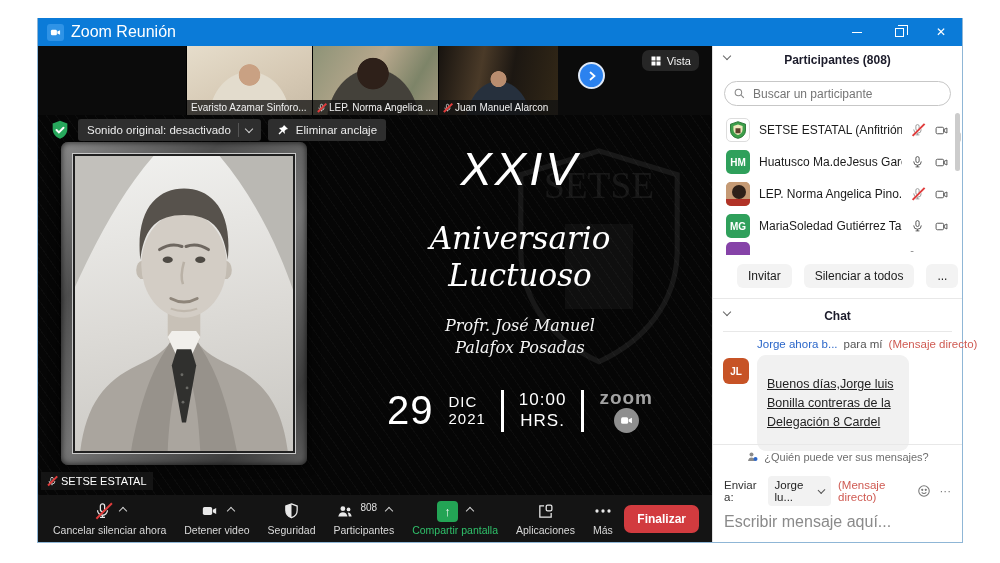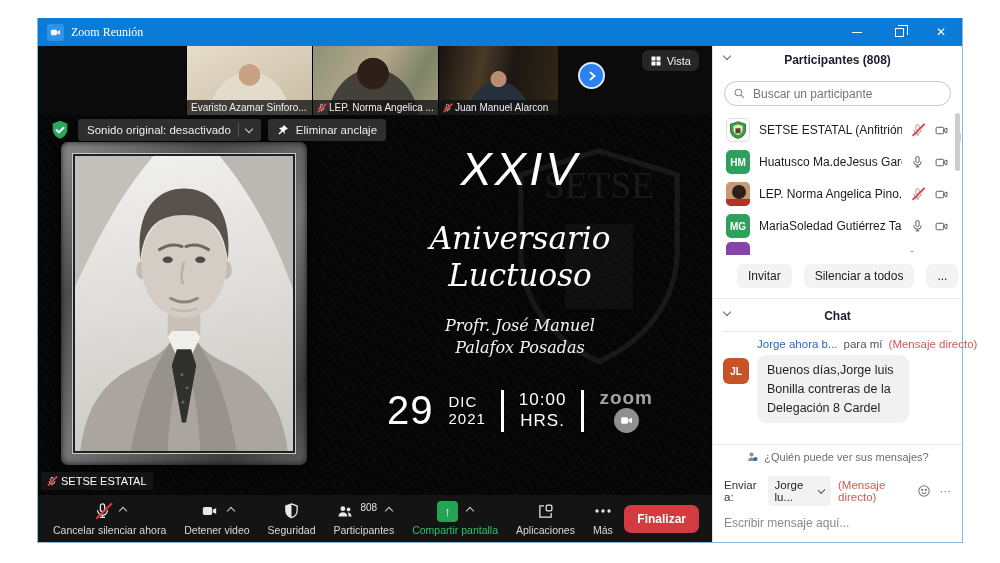--- a/index.html
+++ b/index.html
@@ -7,21 +7,21 @@
   .page { position:relative; width:1000px; height:563px; background:#fff;
           font-family:"Liberation Sans", sans-serif; overflow:hidden; }
 
   
   .window { position:absolute; left:37px; top:18px; width:926px; height:525px;
             background:#fff; border:1px solid #8fb6d6; border-top:none; }
   .titlebar { height:28px; background:#0b7bd8; display:flex; align-items:center;
               color:#fff; padding-left:9px; }
   .tb-appicon { width:17px; height:17px; background:#2f93e6; border-radius:3px;
                 display:flex; align-items:center; justify-content:center; margin-right:7px; }
-  .tb-title { font-size:12px;font-family:Liberation Serif, serif; }
+  .tb-title { font-size:16px; }
   .win-controls { margin-left:auto; display:flex; height:100%; }
   .win-btn { width:42px; height:100%; display:flex; align-items:center; justify-content:center; color:#fff; font-size:12px; }
   .glyph-min { width:10px; height:1px; background:#fff; display:block; }
   .glyph-restore { width:9px; height:9px; border:1px solid #fff; position:relative; display:block; }
   .glyph-restore::before { content:''; position:absolute; left:2px; top:-4px; width:9px; height:9px;
                            border:1px solid #fff; border-left:none; border-bottom:none; }
 
   .wbody { display:flex; height:496px; }
   .left { width:676px; display:flex; flex-direction:column; background:#000; }
 
@@ -135,32 +135,32 @@
 
   .chat-zone { flex:1; display:flex; flex-direction:column; }
   .msgs { height:112px; padding:6px 10px 0; flex:none; }
   .msg-meta { display:flex; gap:6px; font-size:11.5px; margin-left:34px; white-space:nowrap; }
   .m-sender { color:#2a66c9; }
   .m-to { color:#555; }
   .m-direct { color:#cf5a52; }
   .msg-row { display:flex; gap:8px; margin-top:5px; }
   .jl-avatar { width:26px; height:26px; border-radius:6px; background:#c75326; color:#fff; font-size:10px;
                font-weight:bold; display:flex; align-items:center; justify-content:center; flex:none; margin-top:3px; }
-  .bubble { background:#f1f1f1; border-radius:9px; padding:6px 10px; font-size:12.5px; color:#1f1f1f;
-            line-height:1.5; max-width:152px; }
+  .bubble { background:#f1f1f1; border-radius:9px; padding:20px 10px; font-size:12.5px; color:#1f1f1f;
+            line-height:1.5; max-width:152px;text-decoration:underline; }
   .privacy { border-top:1px solid #e8e8e8; padding:6px 0 5px; display:flex; align-items:center; justify-content:center;
              gap:5px; color:#6e6e6e; font-size:11px; flex:none; }
   .send-row { display:flex; align-items:center; gap:7px; padding:8px 11px 2px; font-size:11.5px; color:#333; flex:none; }
   .recip-pill { background:#f2f2f2; border-radius:4px; padding:3px 7px; display:flex; align-items:center; gap:5px;
                 font-size:11.5px; color:#222; }
   .recip-pill .caret-down { border-color:#555; margin-top:-2px; }
   .send-direct { color:#cf5a52; }
   .send-icons { margin-left:auto; display:flex; align-items:center; gap:9px; color:#777; }
   .chat-input-wrap { padding:5px 11px; flex:none; }
-  .chat-input { border:none; outline:none; width:100%; font-size:12px; color:#ef4444;
+  .chat-input { border:none; outline:none; width:100%; font-size:16px; color:#ef4444;
                 font-family:"Liberation Sans",sans-serif; }
   .chat-input::placeholder { color:#8a8a8a; }
   .sb { position:absolute; width:5px; border-radius:3px; background:#ccc; right:2px; }
   .ic { display:inline-flex; align-items:center; justify-content:center; }
 </style>
 </head>
 <body>
 
 <div class="page">
   <div class="window">

